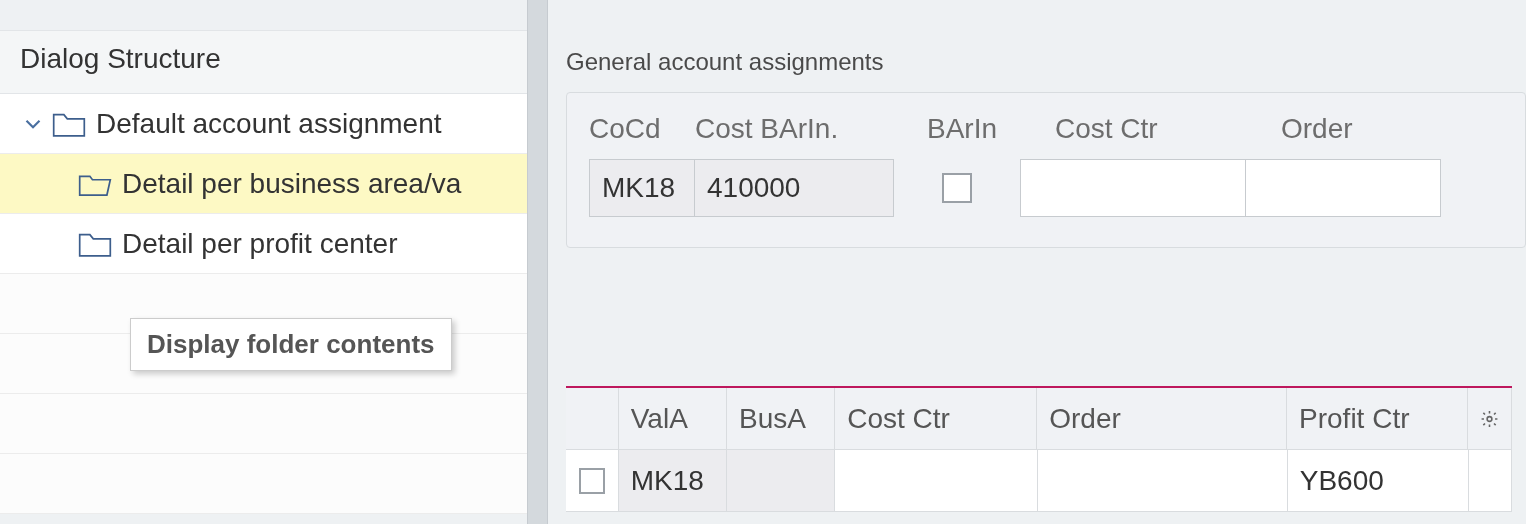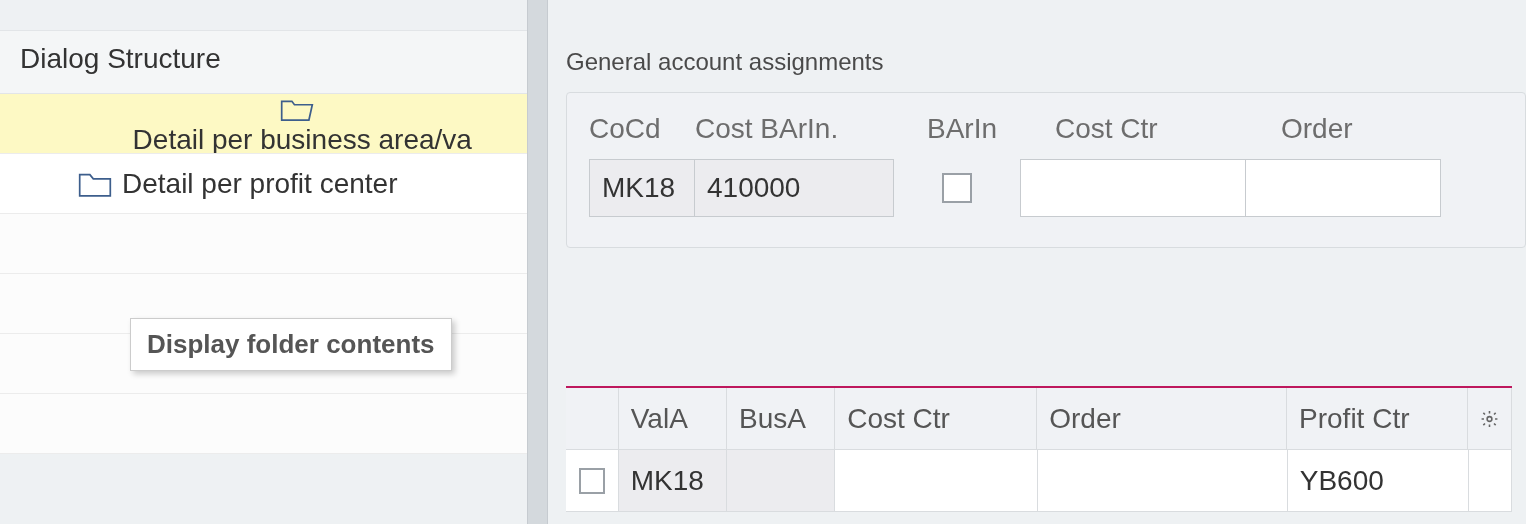--- a/index.html
+++ b/index.html
@@ -38,21 +38,21 @@
     height: 60px;
     display: flex;
     align-items: center;
     border-bottom: 1px solid #ececec;
     white-space: nowrap;
     overflow: hidden;
     cursor: default;
   }
   .tree-level-0 { padding-left: 20px; }
   .tree-level-1 { padding-left: 78px; }
-  .tree-row.selected { background: #fdf9c4; flex-direction: column; }
+  .tree-row.selected { background: #fdf9c4; }
   .chevron {
     width: 26px; height: 26px;
     margin-right: 6px;
     flex-shrink:0;
   }
   .chevron svg { width:100%; height:100%; }
   .folder-icon {
     width: 34px; height: 30px;
     margin-right: 10px;
     flex-shrink:0;
@@ -166,20 +166,33 @@
 </style>
 </head>
 <body>
 
 <div class="root">
 
   <div class="left-pane">
     <div class="dialog-title">Dialog Structure</div>
 
     <div class="tree">
+      <div class="tree-row tree-level-0">
+        <span class="chevron">
+          <svg viewBox="0 0 24 24">
+              <path d="M6 9l6 6 6-6" fill="none" stroke="#4a6fa0" stroke-width="2"></path>
+            </svg>
+        </span>
+        <span class="folder-icon">
+          <svg viewBox="0 0 40 34">
+              <path d="M2 6h12l4 5h20v20H2z" fill="none" stroke="#3d5e8c" stroke-width="2"></path>
+            </svg>
+        </span>
+        <span class="tree-label">Default account assignment</span>
+      </div>
 
       <div class="tree-row tree-level-1 selected">
         <span class="folder-icon">
           <svg viewBox="0 0 40 34">
               <path d="M2 8h12l3 4h21l-4 18H2z" fill="none" stroke="#3d5e8c" stroke-width="2"></path>
             </svg>
         </span>
         <span class="tree-label">Detail per business area/va</span>
       </div>
 

